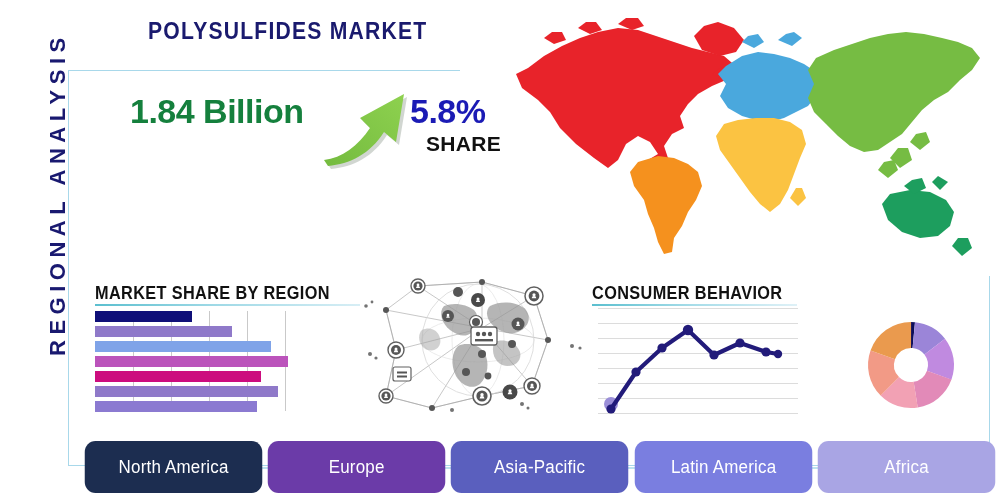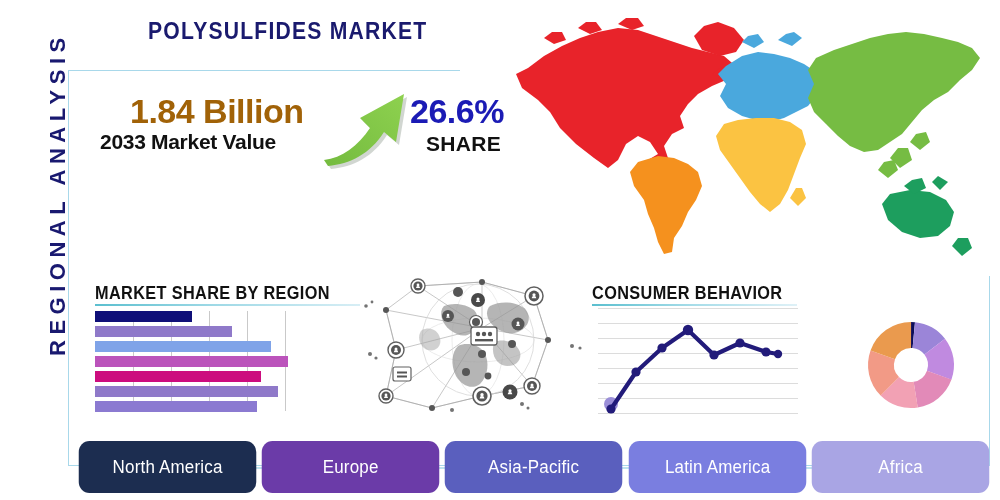--- a/index.html
+++ b/index.html
@@ -42,21 +42,21 @@
   }
   .frame-mask{
     position:absolute;left:460px;top:66px;width:540px;height:210px;
     background:#fff;
   }
 
   
   .kpi-row{position:absolute;left:92px;top:92px;width:420px;height:72px;}
   .kpi-value{
     position:absolute;left:38px;top:0;
-    font-size:34px;font-weight:600;color:#a16207;letter-spacing:-.5px;
+    font-size:34px;font-weight:600;color:#15803d;letter-spacing:-.5px;
     white-space:nowrap;
   }
   .kpi-label{
     position:absolute;left:8px;top:38px;
     font-size:21px;font-weight:700;color:#111;letter-spacing:-.3px;
     white-space:nowrap;
   }
   .cagr-value{
     position:absolute;left:318px;top:0;
     font-size:34px;font-weight:600;color:#1b1bb5;letter-spacing:-.5px;
@@ -100,21 +100,21 @@
 
   
   .linechart{position:absolute;left:598px;top:308px;width:200px;height:108px;}
   .line-grid{position:absolute;left:0;top:0;right:0;bottom:0;}
   .line-grid i{position:absolute;left:0;right:0;height:1px;background:#dcdcdc;}
 
   
   .donut-wrap{position:absolute;left:856px;top:310px;width:110px;height:110px;}
 
   
-  .regions{position:absolute;left:76px;top:441px;width:916px;height:52px;display:flex;gap:0;}
+  .regions{position:absolute;left:82px;top:441px;width:916px;height:52px;display:flex;gap:0;}
   .region-btn{
     flex:1;border-radius:11px;display:flex;align-items:center;justify-content:center;
     color:#fff;font-size:17.5px;letter-spacing:.2px;
     transform:scaleX(.97);
   }
   .connector{position:absolute;height:1.5px;background:#bfe3ef;top:467px;}
 </style>
 </head>
 <body>
 
@@ -122,36 +122,35 @@
 
   <div class="side-label">REGIONAL ANALYSIS</div>
 
   <div class="page-title">POLYSULFIDES MARKET</div>
 
   <div class="frame"></div>
   <div class="frame-mask"></div>
 
   <div class="kpi-row">
     <div class="kpi-value">1.84 Billion</div>
-    <div class="kpi-label">2033 Market Value</div>
 
     <div class="arrow-wrap">
       <svg width="100" height="85" viewBox="0 0 100 85">
         <defs>
           <linearGradient id="agr" x1="0" y1="1" x2="1" y2="0">
             <stop offset="0" stop-color="#74bb3f"></stop>
             <stop offset="1" stop-color="#8ed14f"></stop>
           </linearGradient>
         </defs>
         <path d="M4 76 C22 74 38 62 50 44 L40 34 L84 10 L76 58 L64 48 C50 70 30 80 8 82 Z" fill="#9aa39a" opacity=".45" transform="translate(3,3)"></path>
         <path d="M4 76 C22 74 38 62 50 44 L40 34 L84 10 L76 58 L64 48 C50 70 30 80 8 82 Z" fill="url(#agr)"></path>
       </svg>
     </div>
 
-    <div class="cagr-value">26.6%</div>
+    <div class="cagr-value">5.8%</div>
     <div class="cagr-label">SHARE</div>
   </div>
 
 
   <div class="worldmap">
     <svg viewBox="0 0 496 262" width="496" height="262">
 
       <path fill="#e8232a" d="M30 60 L18 66 L24 80 L40 92 L52 104 L62 120 L78 136 L96 150 L110 160
         L120 152 L128 136 L140 128 L152 134 L160 146 L150 152 L146 160 L158 158 L170 150
         L166 138 L174 126 L186 120 L182 108 L190 96 L200 86 L214 78 L228 72 L240 60

